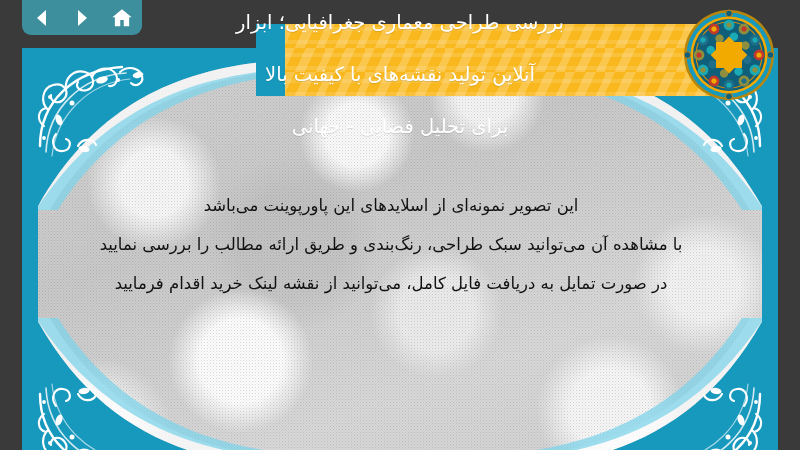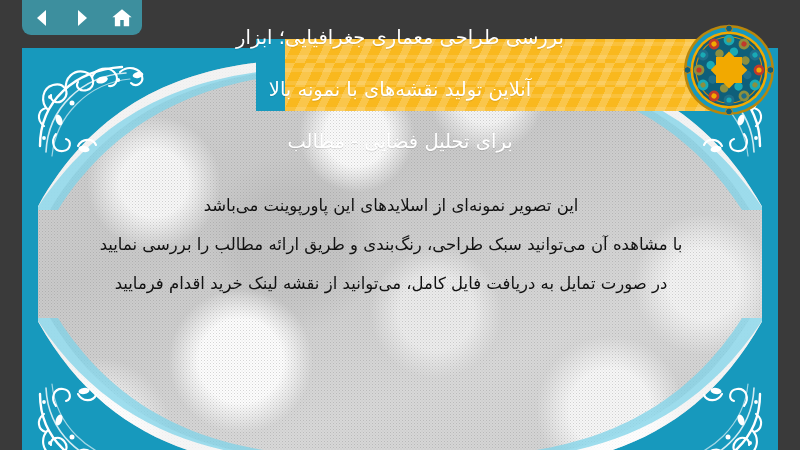--- a/index.html
+++ b/index.html
@@ -65,21 +65,21 @@
 
   
   .filigree{position:absolute;width:150px;height:120px;pointer-events:none;z-index:6;}
   .filigree svg{display:block;width:100%;height:100%;}
   .fg-tl{left:4px;top:2px;}
   .fg-tr{right:4px;top:2px;transform:scaleX(-1);}
   .fg-bl{left:4px;bottom:2px;transform:scaleY(-1);}
   .fg-br{right:4px;bottom:2px;transform:scale(-1,-1);}
 
   
-  #titlewrap{position:absolute;left:0;top:0;width:800px;height:110px;z-index:30;pointer-events:none;margin-top:15px;}
+  #titlewrap{position:absolute;left:0;top:0;width:800px;height:110px;z-index:30;pointer-events:none;}
   #tealtab{
     position:absolute;left:256px;top:24px;width:30px;height:72px;
     background:#1799bd;
   }
   #banner{
     position:absolute;left:285px;top:24px;width:435px;height:72px;
     background:#f9b81e;
     overflow:hidden;
   }
   #bannertex{
@@ -309,22 +309,22 @@
   </div>
 
   <div id="titlewrap">
     <div id="tealtab"></div>
     <div id="banner">
       <div id="bannertex"></div>
       <div id="bannertex2"></div>
     </div>
     <div id="titletext">
       <div>بررسی طراحی معماری جغرافیایی؛ ابزار</div>
-      <div>آنلاین تولید نقشه‌های با نمونه بالا</div>
-      <div>برای تحلیل فضایی - مطالب</div>
+      <div>آنلاین تولید نقشه‌های با کیفیت بالا</div>
+      <div>برای تحلیل فضایی - جهانی</div>
     </div>
 
     <div id="medallion">
       <svg width="92" height="92" viewBox="0 0 92 92">
         <circle cx="46" cy="46" r="45" fill="#b8860b"></circle>
         <circle cx="46" cy="46" r="42.5" fill="#1799bd"></circle>
         <circle cx="46" cy="46" r="38.5" fill="#f2a900"></circle>
         <circle cx="46" cy="46" r="36" fill="#0f5f7a"></circle>
         <g>
           <circle cx="46" cy="46" r="33" fill="none" stroke="#c98a10" stroke-width="1.2"></circle>

